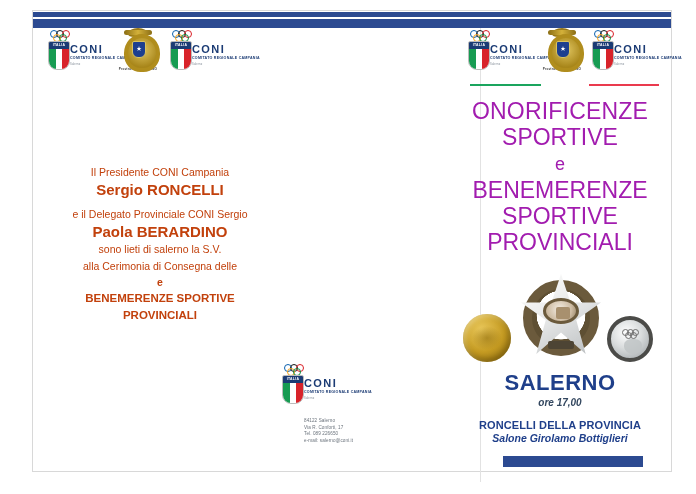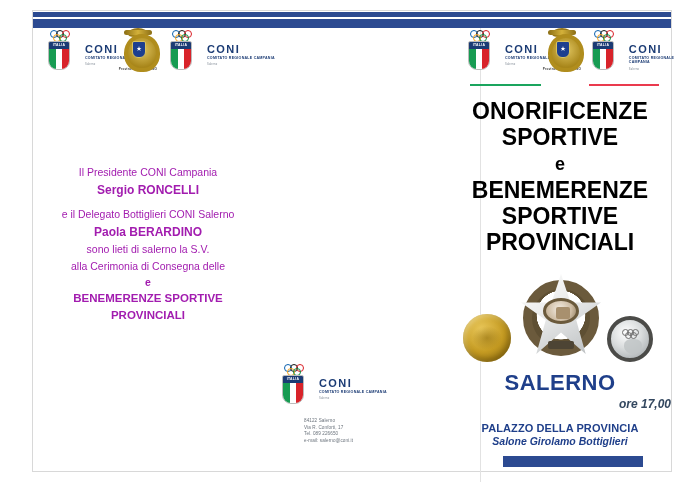--- a/index.html
+++ b/index.html
@@ -17,21 +17,21 @@
 
   
   .coni{position:absolute;}
   .coni .rings{position:relative;width:26px;height:11px;margin-left:2px;}
   .coni .rings i{position:absolute;width:8px;height:8px;border:1.3px solid #111;border-radius:50%;box-sizing:border-box;}
   .coni .rings i.b{left:0;top:0;border-color:#0b61ae;}
   .coni .rings i.k{left:6px;top:0;border-color:#171717;}
   .coni .rings i.r{left:12px;top:0;border-color:#d91f26;}
   .coni .rings i.y{left:3px;top:4px;border-color:#f3a11a;}
   .coni .rings i.g{left:9px;top:4px;border-color:#0f8a3f;}
-  .coni .body{display:flex;align-items:flex-start;gap:15px;}
+  .coni .body{display:flex;align-items:flex-start;gap:0;}
   .shield{position:relative;width:20px;height:27px;background:#fff;
           border-radius:2px 2px 9px 9px;overflow:hidden;border:0.5px solid #bbb;}
   .shield .italia{position:absolute;left:0;top:0;width:100%;height:7px;background:#1b3b74;
           color:#fff;font-size:3.4px;letter-spacing:.3px;text-align:center;line-height:7px;font-weight:bold;}
   .shield .tri{position:absolute;left:0;top:7px;width:100%;height:20px;display:flex;}
   .shield .tri u{flex:1;display:block;}
   .shield .tri .g{background:#179b52;}
   .shield .tri .w{background:#ffffff;}
   .shield .tri .r{background:#d8232a;}
   .coni .wordmark{padding-top:3px;}
@@ -54,22 +54,22 @@
         border-radius:2px 2px 6px 6px;border:0.6px solid #d9c25f;}
   .crest .sh:after{content:"";position:absolute;left:3.5px;top:4px;width:5px;height:5px;
         background:#fff;clip-path:polygon(50% 0,62% 38%,100% 38%,70% 62%,82% 100%,50% 76%,18% 100%,30% 62%,0 38%,38% 38%);}
   .crest .cap{font-size:3.2px;font-weight:bold;color:#3a3a3a;letter-spacing:.2px;margin-top:1px;}
 
   
   .rule-green{position:absolute;left:470px;top:84px;width:71px;height:2px;background:#1aa55e;}
   .rule-red{position:absolute;left:589px;top:84px;width:70px;height:2px;background:#ea3a4e;}
 
   
-  .cover-title{position:absolute;left:449px;top:98px;width:222px;text-align:center;color:#000000;
-        font-weight:bold;line-height:1.14;}
+  .cover-title{position:absolute;left:449px;top:98px;width:222px;text-align:center;color:#a21caf;
+        font-weight:normal;line-height:1.14;}
   .cover-title .l1{font-size:23px;letter-spacing:.2px;}
   .cover-title .l2{font-size:23px;}
   .cover-title .le{font-size:18px;margin:4px 0 2px;}
   .cover-title .l3{font-size:23px;}
   .cover-title .l4{font-size:23px;}
   .cover-title .l5{font-size:23px;}
 
   
   .medals{position:absolute;left:449px;top:272px;width:222px;height:96px;}
   .medal-gold{position:absolute;left:14px;top:42px;width:48px;height:48px;border-radius:50%;
@@ -102,29 +102,29 @@
         background:radial-gradient(circle at 45% 40%,#f3ece2 0%,#cdbba2 60%,#8e7a5c 100%);
         border:3px solid #6b5a3c;box-sizing:border-box;}
   .star-wrap .hub:after{content:"";position:absolute;left:10px;top:6px;width:14px;height:12px;
         background:#a8906e;border-radius:2px;}
   .star-wrap .tail{position:absolute;left:33px;top:69px;width:26px;height:8px;background:#4d4434;border-radius:2px;}
 
   
   .salerno{position:absolute;left:449px;top:370px;width:222px;text-align:center;color:#1f3f8a;}
   .salerno .city{font-size:22px;font-weight:bold;letter-spacing:.5px;}
   .salerno .date{font-size:20px;font-weight:bold;margin-top:2px;}
-  .salerno .ore{font-size:12px;font-style:italic;font-weight:bold;margin-top:1px;color:#33475f;text-align:right;}
+  .salerno .ore{font-size:10px;font-style:italic;font-weight:bold;margin-top:1px;color:#33475f;}
   .salerno .venue{font-size:11px;font-weight:bold;margin-top:11px;letter-spacing:.1px;}
   .salerno .hall{font-size:10.5px;font-style:italic;font-weight:bold;margin-top:1px;}
   .bottom-bar{position:absolute;left:503px;top:456px;width:140px;height:11px;background:#2c4a91;}
 
   
-  .invite{position:absolute;left:28px;top:164px;width:240px;text-align:center;color:#a21caf;}
+  .invite{position:absolute;left:40px;top:164px;width:240px;text-align:center;color:#c2410c;}
   .invite .ln{font-size:10.5px;line-height:17px;}
-  .invite .nm{font-size:12px;font-weight:bold;line-height:18px;}
+  .invite .nm{font-size:15px;font-weight:bold;line-height:18px;}
   .invite .gap{height:7px;}
   .invite .hl{font-size:11.5px;font-weight:bold;line-height:17px;margin-top:13px;}
   .invite .hle{font-size:10.5px;font-weight:bold;line-height:15px;}
 
   
   .footer-addr{position:absolute;left:304px;top:418px;color:#6b737c;font-size:4.6px;line-height:6.6px;letter-spacing:.1px;}
 </style>
 </head>
 <body>
 
@@ -281,30 +281,30 @@
         <i></i>
         <i></i>
       </div>
     <div class="foot"></div>
   </div>
 </div>
 
 <div class="salerno">
   <div class="city">SALERNO</div>
   <div class="ore">ore 17,00</div>
-  <div class="venue">PALAZZO DELLA PROVINCIA</div>
+  <div class="venue">RONCELLI DELLA PROVINCIA</div>
   <div class="hall">Salone Girolamo Bottiglieri</div>
 </div>
 <div class="bottom-bar"></div>
 
 <div class="invite">
   <div class="ln">Il Presidente CONI Campania</div>
   <div class="nm">Sergio RONCELLI</div>
   <div class="gap"></div>
-  <div class="ln">e il Delegato Bottiglieri CONI Salerno</div>
+  <div class="ln">e il Delegato Provinciale CONI Sergio</div>
   <div class="nm">Paola BERARDINO</div>
   <div class="ln">sono lieti di salerno la S.V.</div>
   <div class="ln">alla Cerimonia di Consegna delle</div>
   <div class="hle">e</div>
   <div class="hl" style="margin-top:0">BENEMERENZE SPORTIVE</div>
   <div class="hl" style="margin-top:0">PROVINCIALI</div>
 </div>
 
 <div class="coni" style="left:282px;top:364px;">
   <div class="rings">

